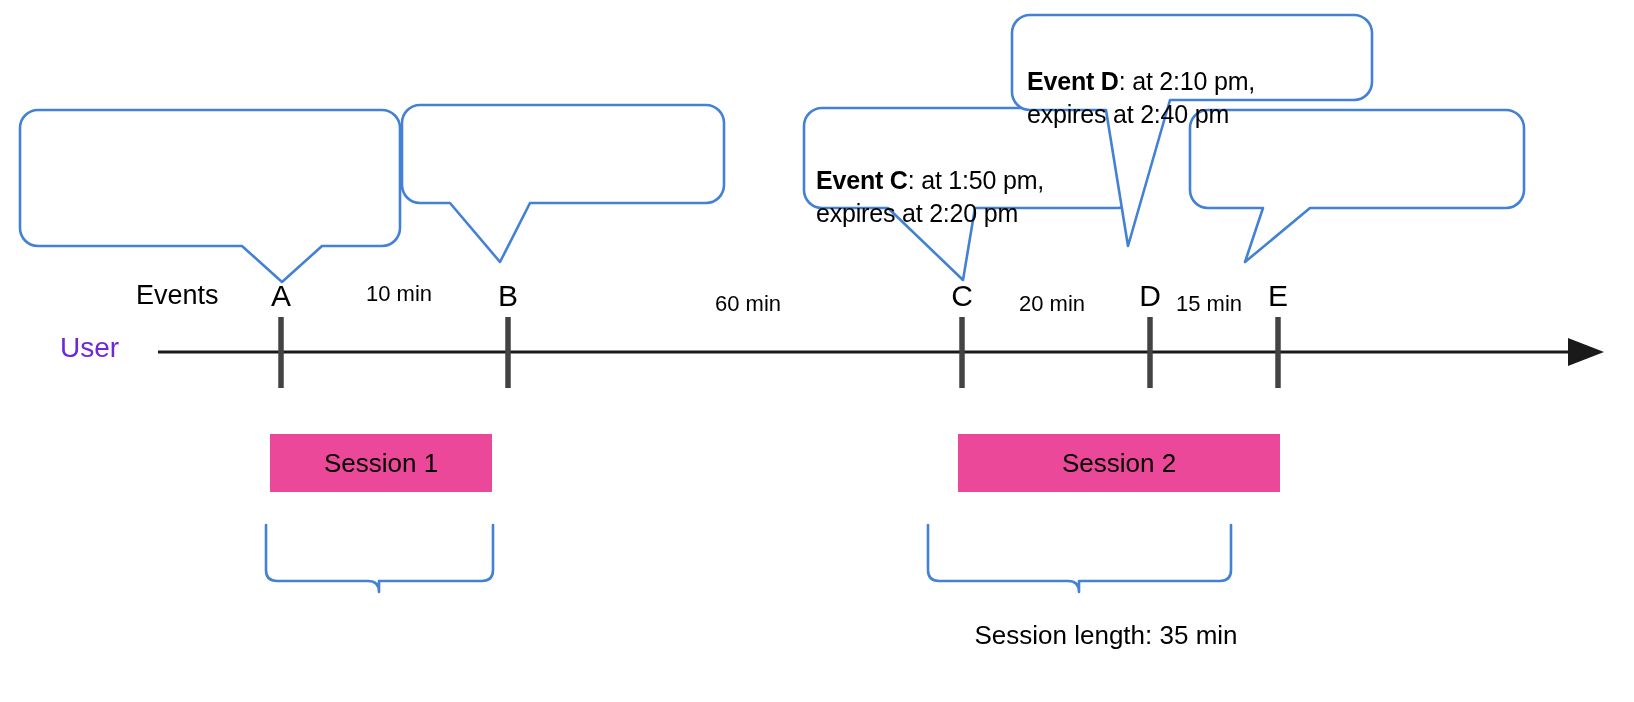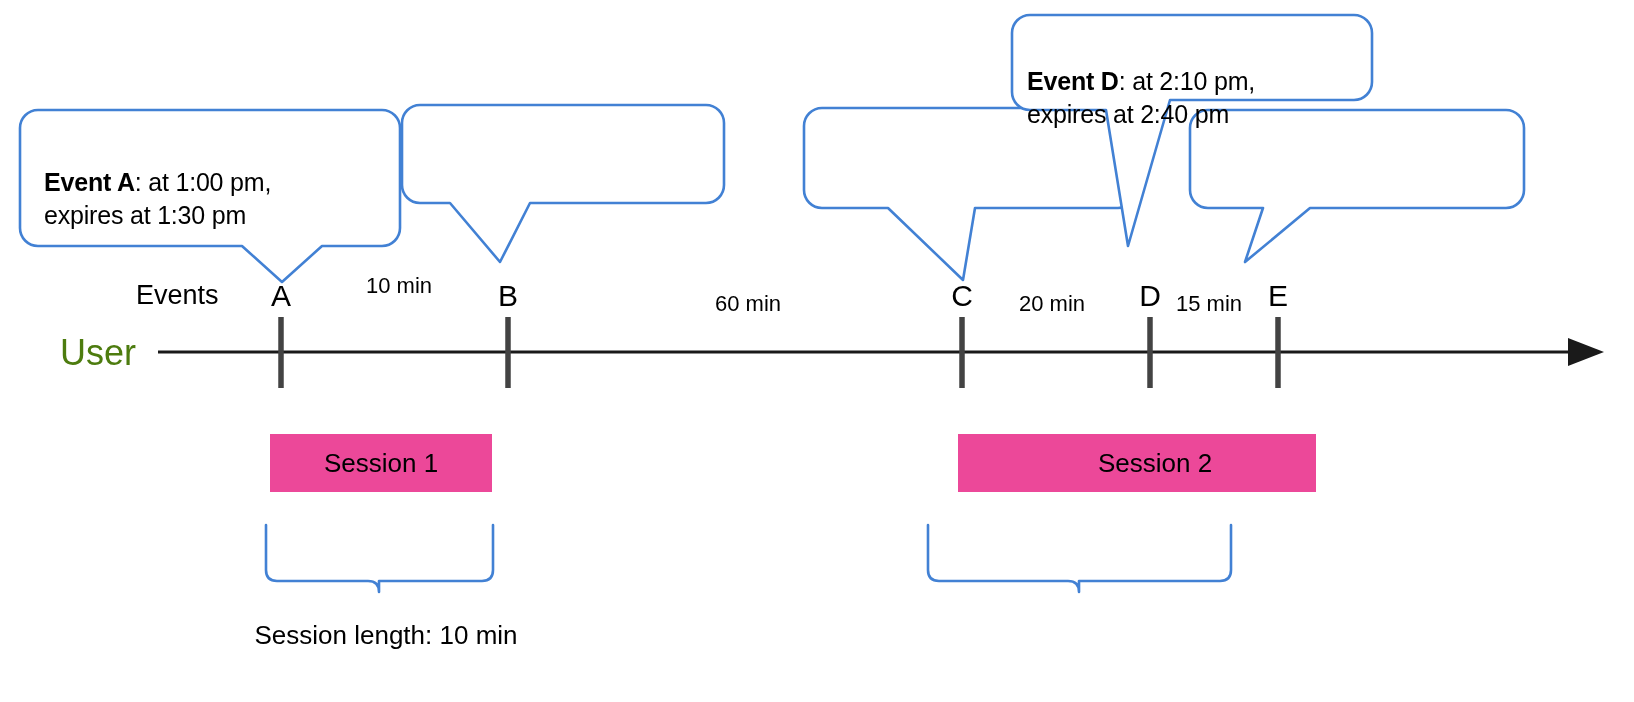--- a/index.html
+++ b/index.html
@@ -68,22 +68,22 @@
     position: absolute;
     background: #ec4899;
     display: flex;
     align-items: center;
     justify-content: center;
     font-size: 26px;
     color: #000000;
   }
   .axis-label {
     position: absolute;
-    font-size: 36px;
-    color: #4d7c0f;
+    font-size: 28px;
+    color: #6d28d9;
   }
   .events-label {
     position: absolute;
     font-size: 27px;
     color: #000000;
   }
   .event-letter {
     position: absolute;
     font-size: 30px;
     color: #000000;
@@ -142,46 +142,46 @@
     <line class="tick" x1="1150" y1="317" x2="1150" y2="388"></line>
     <line class="tick" x1="1278" y1="317" x2="1278" y2="388"></line>
 
     <path class="brace" d="M 266,525 L 266,570 Q 266,581 277,581 L 368,581 Q 379,581 379,592
          L 379,581 Q 379,581 390,581 L 482,581 Q 493,581 493,570 L 493,525"></path>
 
     <path class="brace" d="M 928,525 L 928,570 Q 928,581 939,581 L 1068,581 Q 1079,581 1079,592
          L 1079,581 Q 1079,581 1090,581 L 1220,581 Q 1231,581 1231,570 L 1231,525"></path>
   </svg>
 
-  <div class="callout-text" style="left:44px; top:133px; width:350px;">
-    <span class="ev-name">Event A</span><span>: at 1:00 pm,
-expires at 1:30 pm</span>
-  </div>
 
 
+  <div class="callout-text" style="left:816px; top:131px; width:320px;">
+    <span class="ev-name">Event C</span><span>: at 1:50 pm,
+expires at 2:20 pm</span>
+  </div>
 
   <div class="callout-text" style="left:1027px; top:32px; width:350px;">
     <span class="ev-name">Event D</span><span>: at 2:10 pm,
 expires at 2:40 pm</span>
   </div>
 
 
   <div class="axis-label" style="left:60px; top:332px;">User</div>
 
   <div class="events-label" style="left:136px; top:280px;">Events</div>
 
   <div class="event-letter" style="left:281px; top:279px;">A</div>
   <div class="event-letter" style="left:508px; top:279px;">B</div>
   <div class="event-letter" style="left:962px; top:279px;">C</div>
   <div class="event-letter" style="left:1150px; top:279px;">D</div>
   <div class="event-letter" style="left:1278px; top:279px;">E</div>
 
-  <div class="gap-label" style="left:399px; top:273px;">10 min</div>
+  <div class="gap-label" style="left:399px; top:281px;">10 min</div>
   <div class="gap-label" style="left:748px; top:291px;">60 min</div>
   <div class="gap-label" style="left:1052px; top:291px;">20 min</div>
   <div class="gap-label" style="left:1209px; top:291px;">15 min</div>
 
   <div class="session-box" style="left:270px; top:434px; width:222px; height:58px;">Session 1</div>
-  <div class="session-box" style="left:958px; top:434px; width:322px; height:58px;padding-left:36px;">Session 2</div>
+  <div class="session-box" style="left:958px; top:434px; width:322px; height:58px;">Session 2</div>
 
-  <div class="session-length" style="left:386px; top:620px;">Session length: 10 min</div>
+  <div class="session-length" style="left:1106px; top:620px;">Session length: 35 min</div>
 
 </div>
 
 </body></html>

